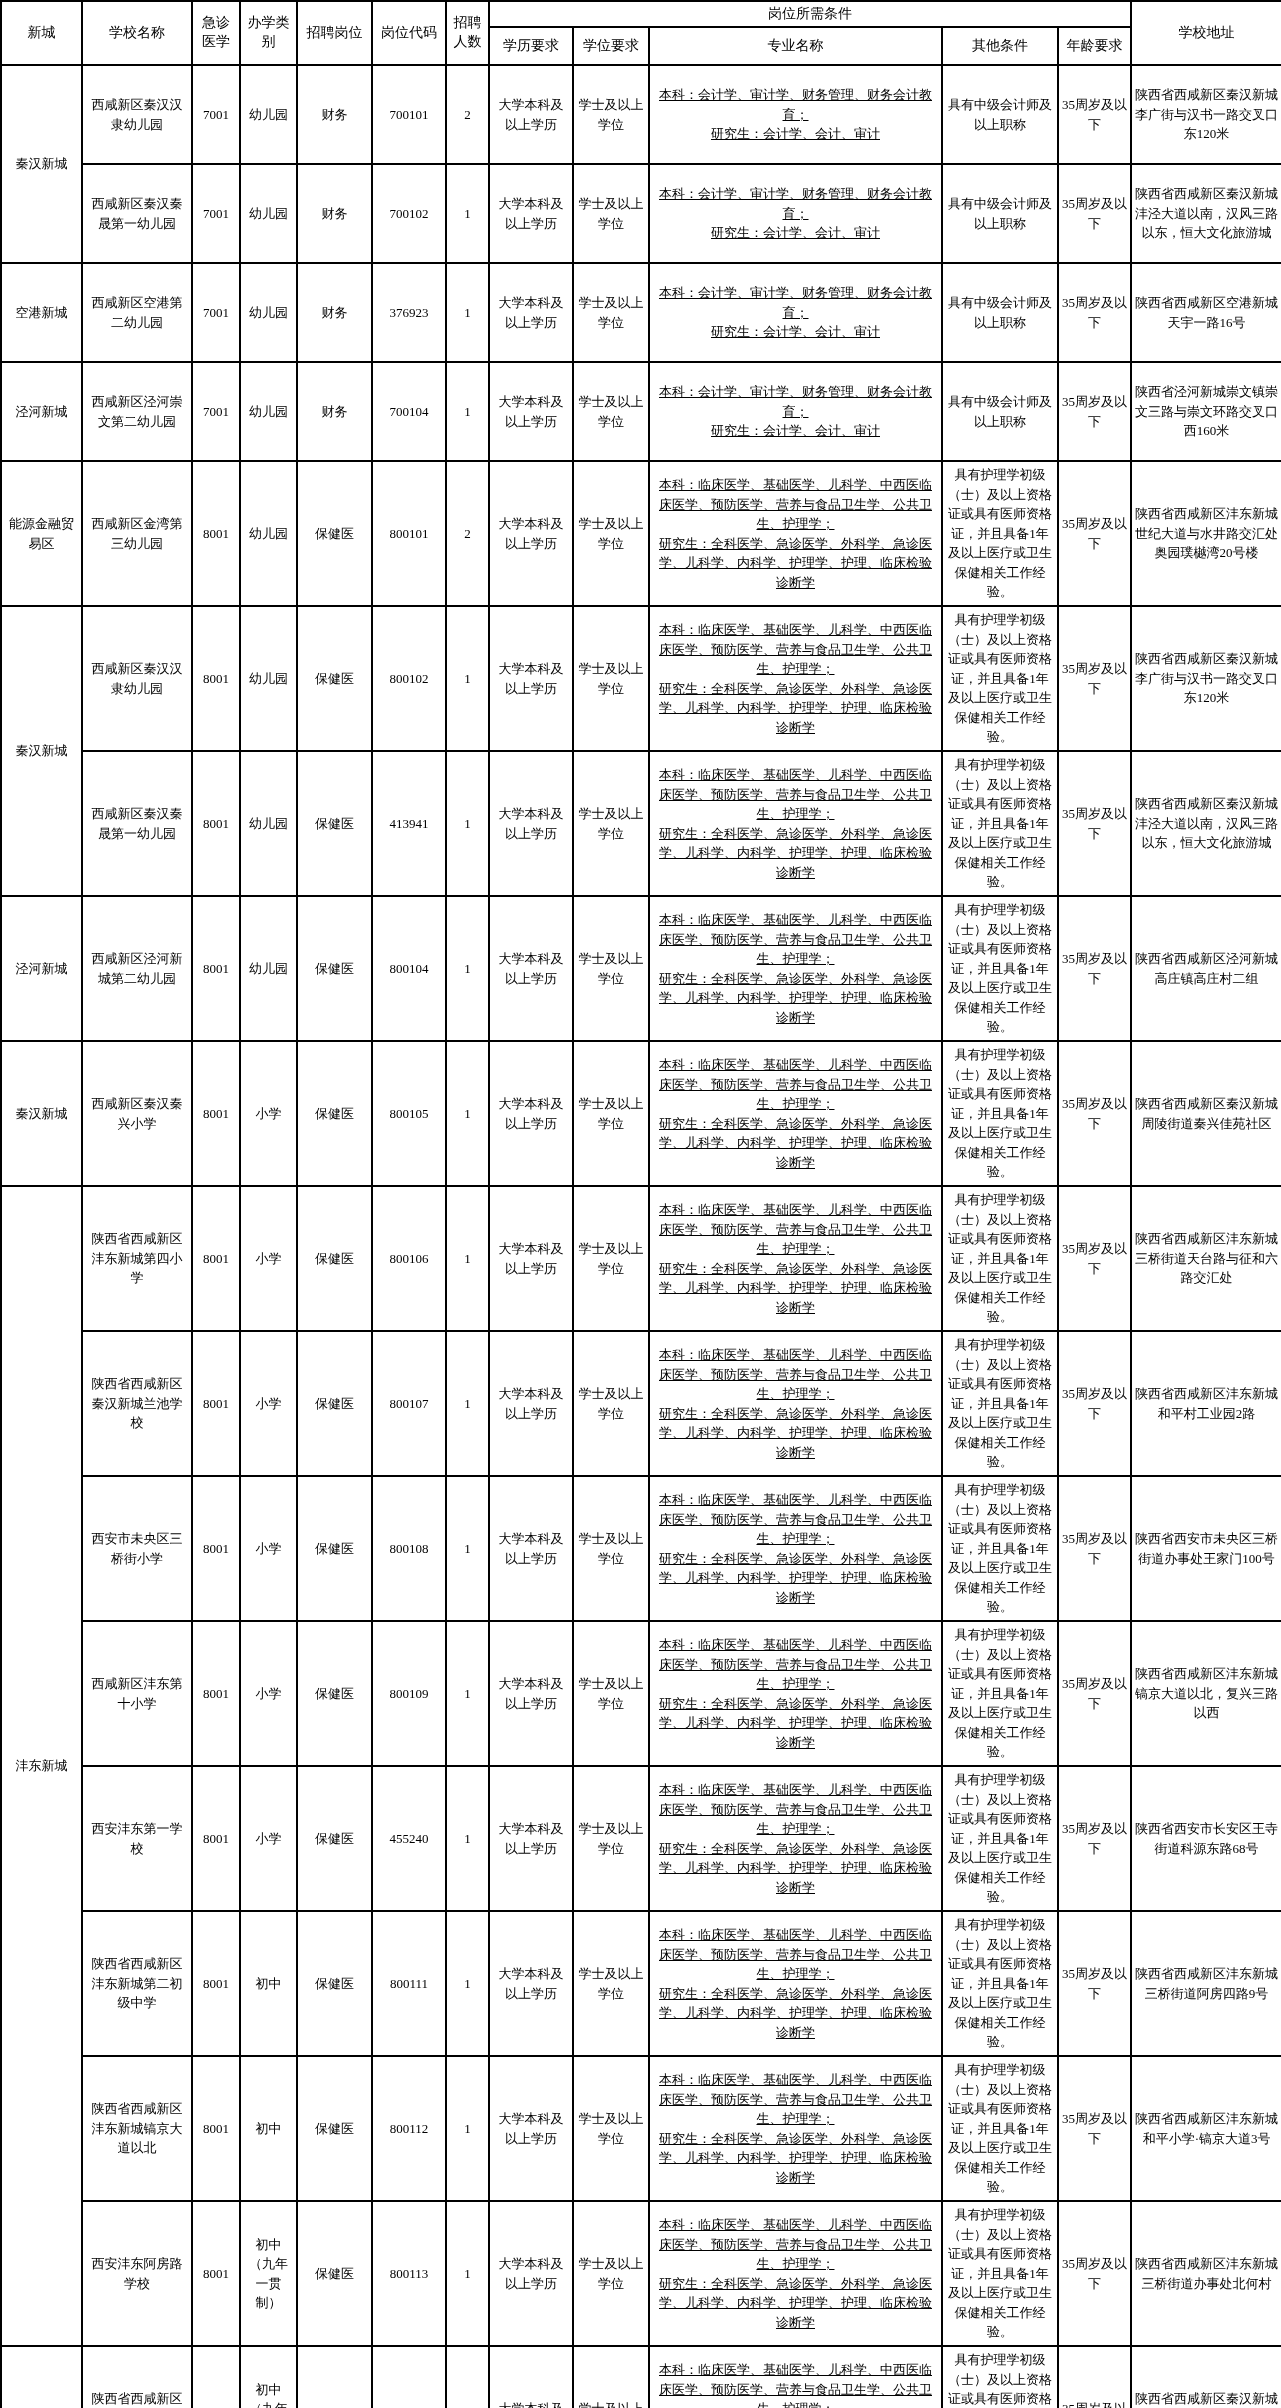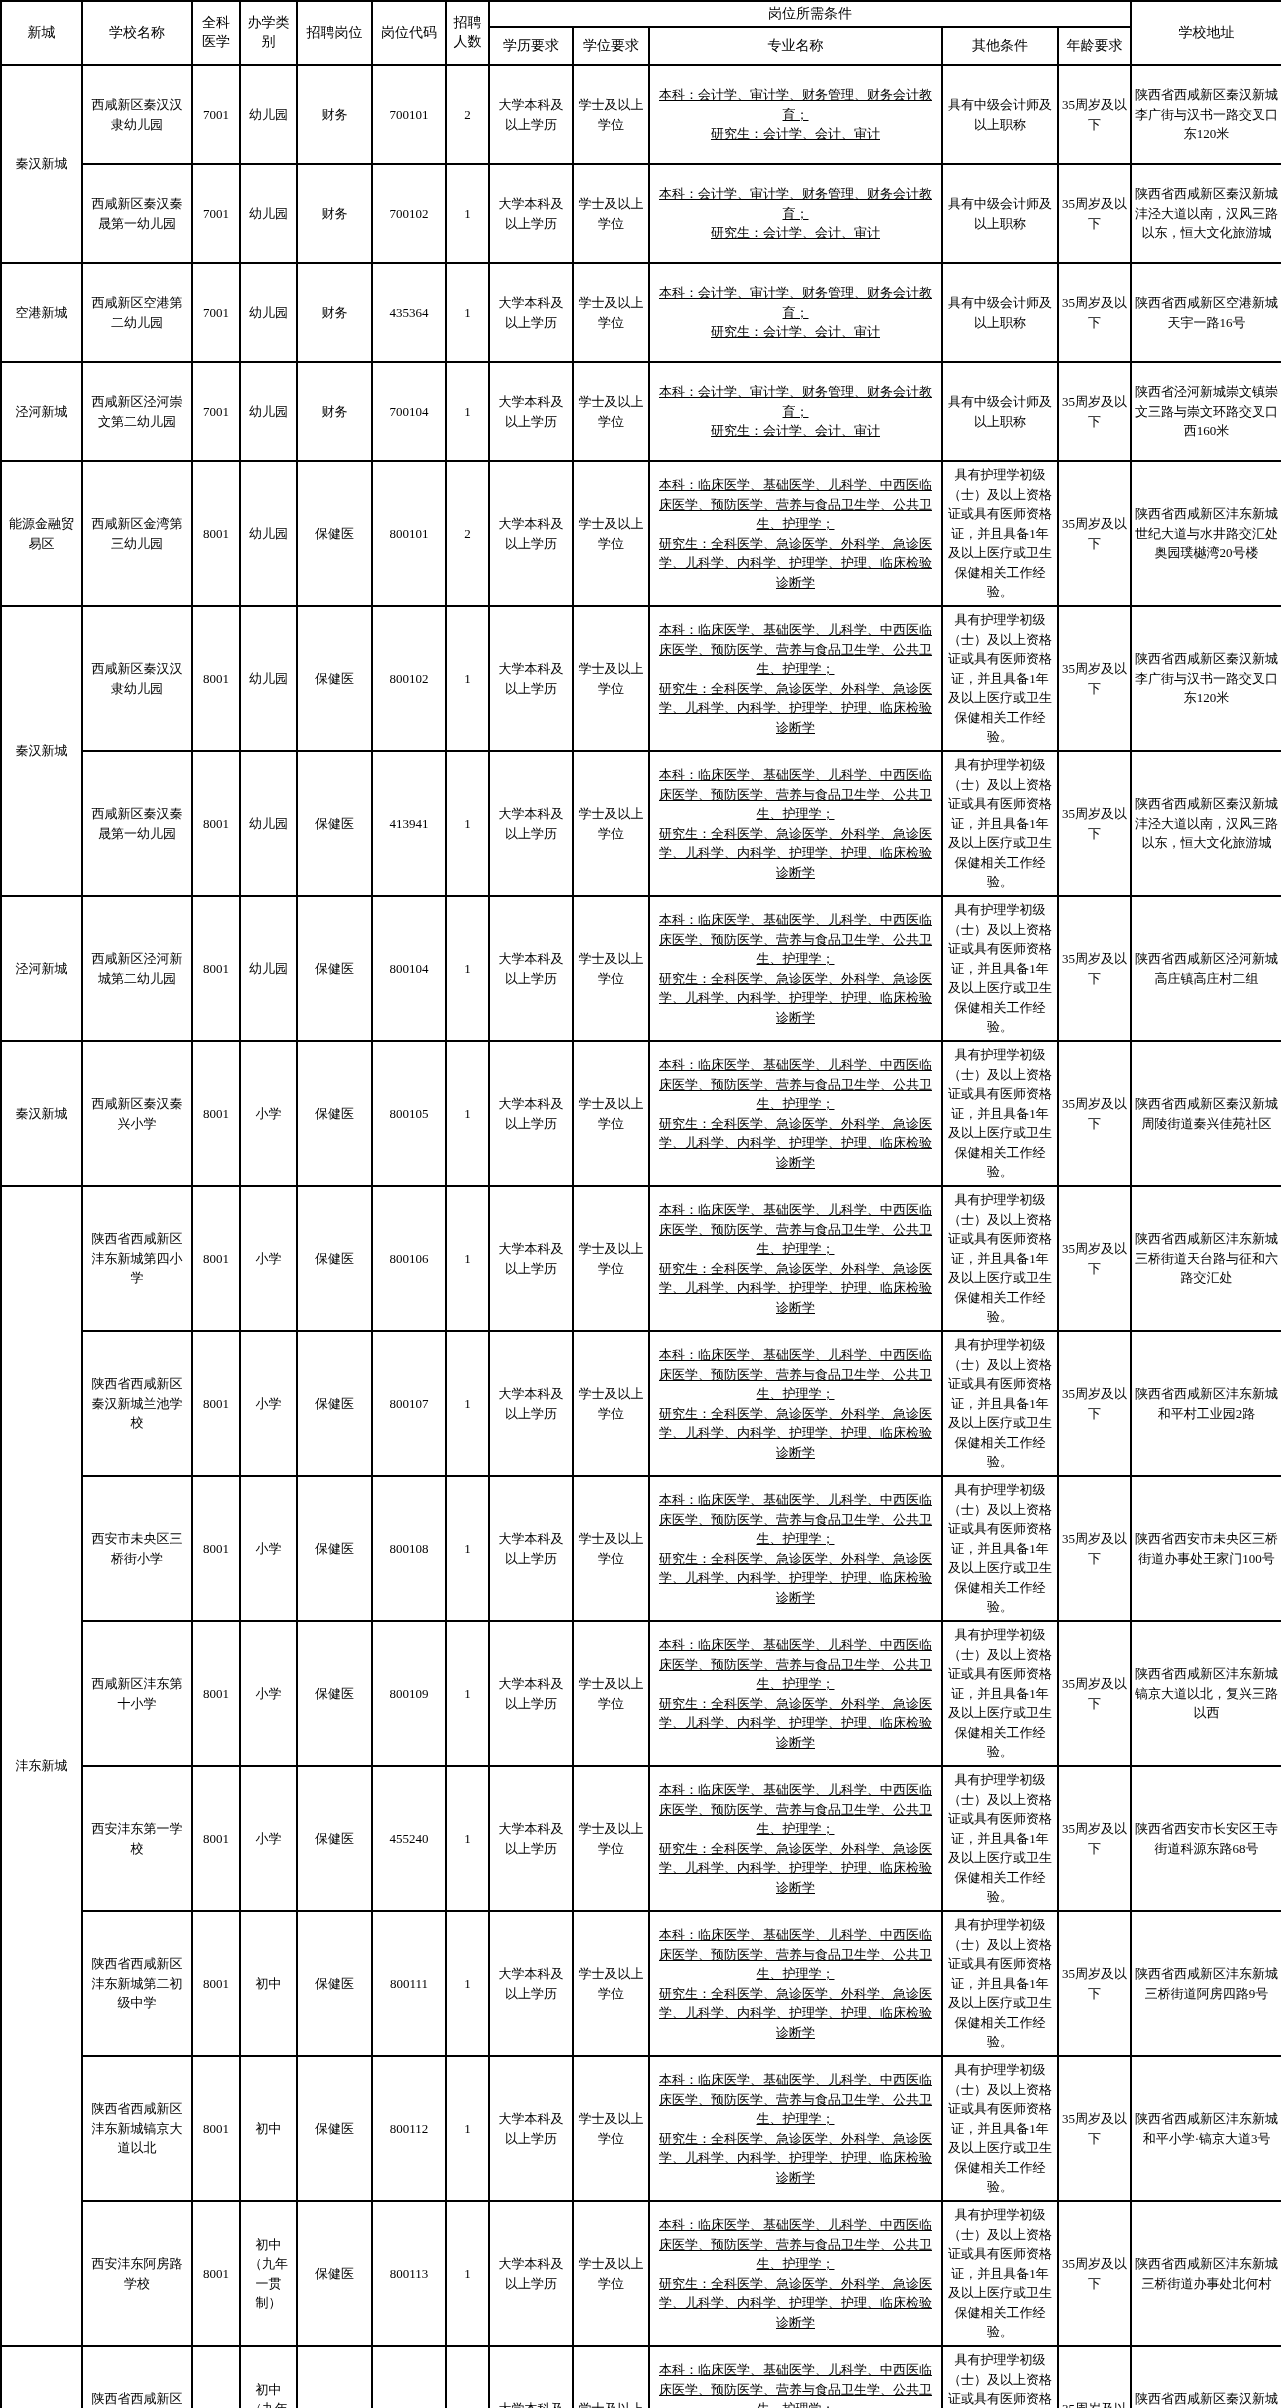--- a/index.html
+++ b/index.html
@@ -59,21 +59,21 @@
       <col style="width:76px">
         <col style="width:293px">
         <col style="width:116px">
         <col style="width:73px">
       <col style="width:151px">
     </colgroup>
     <thead>
       <tr class="h1">
         <th rowspan="2">新城</th>
         <th rowspan="2">学校名称</th>
-        <th rowspan="2">全科医学</th>
+        <th rowspan="2">急诊医学</th>
         <th rowspan="2">办学类别</th>
         <th rowspan="2">招聘岗位</th>
         <th rowspan="2">岗位代码</th>
         <th rowspan="2">招聘人数</th>
         <th colspan="5">岗位所需条件</th>
         <th rowspan="2">学校地址</th>
       </tr>
       <tr class="h2">
         <th>学历要求</th>
         <th>学位要求</th>
@@ -113,21 +113,21 @@
           <td class="cell-other">具有中级会计师及以上职称</td>
           <td class="cell-age-req">35周岁及以下</td>
           <td class="cell-address">陕西省西咸新区秦汉新城沣泾大道以南，汉风三路以东，恒大文化旅游城</td>
         </tr>
         <tr class="short">
           <td>空港新城</td>
           <td class="cell-school-name">西咸新区空港第二幼儿园</td>
           <td class="cell-school-code">7001</td>
           <td class="cell-school-type">幼儿园</td>
           <td class="cell-post">财务</td>
-          <td class="cell-post-code">435364</td>
+          <td class="cell-post-code">376923</td>
           <td class="cell-headcount">1</td>
           <td class="cell-edu-req">大学本科及以上学历</td>
           <td class="cell-degree-req">学士及以上学位</td>
           <td class="cell-major">本科：会计学、审计学、财务管理、财务会计教育；
 研究生：会计学、会计、审计</td>
           <td class="cell-other">具有中级会计师及以上职称</td>
           <td class="cell-age-req">35周岁及以下</td>
           <td class="cell-address">陕西省西咸新区空港新城天宇一路16号</td>
         </tr>
         <tr class="short">

